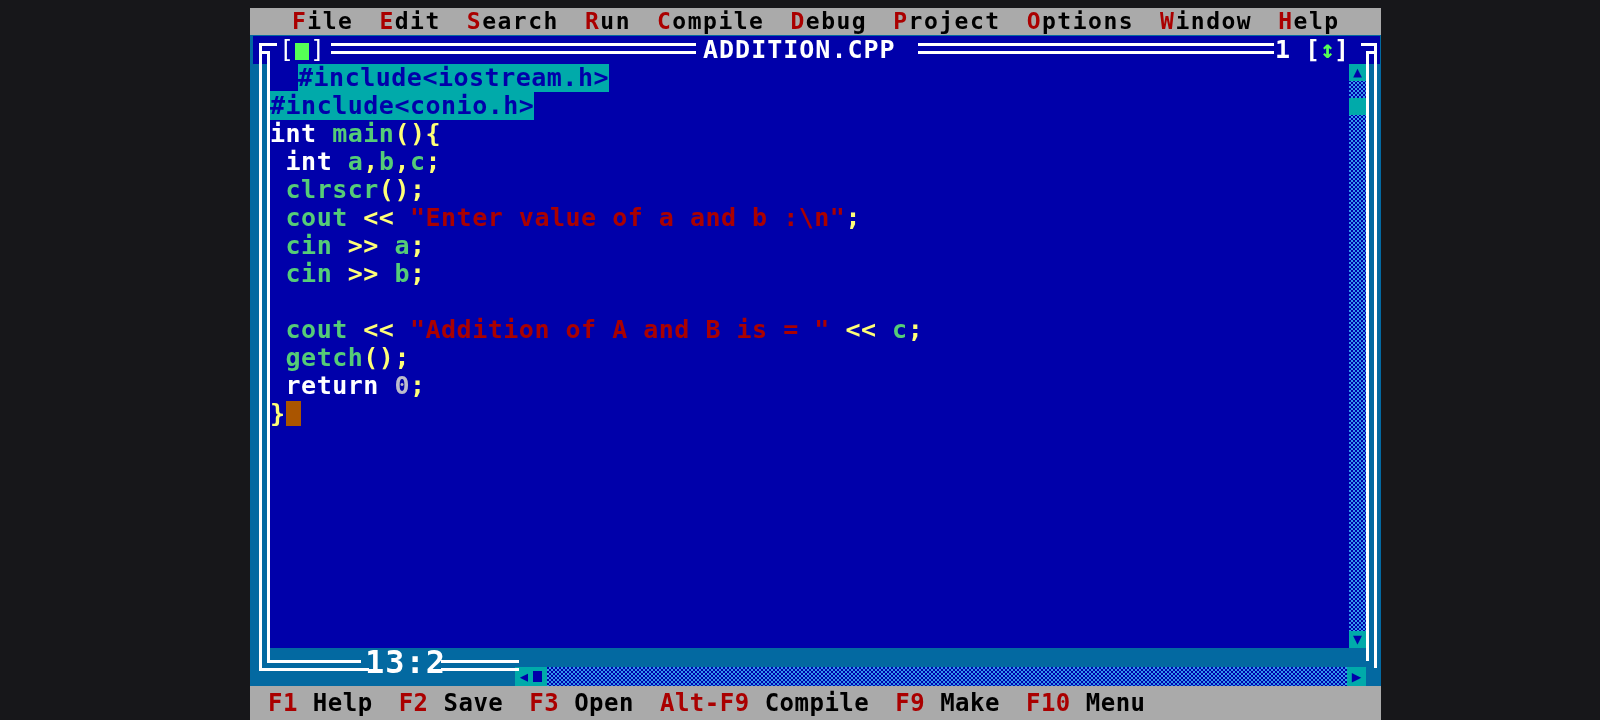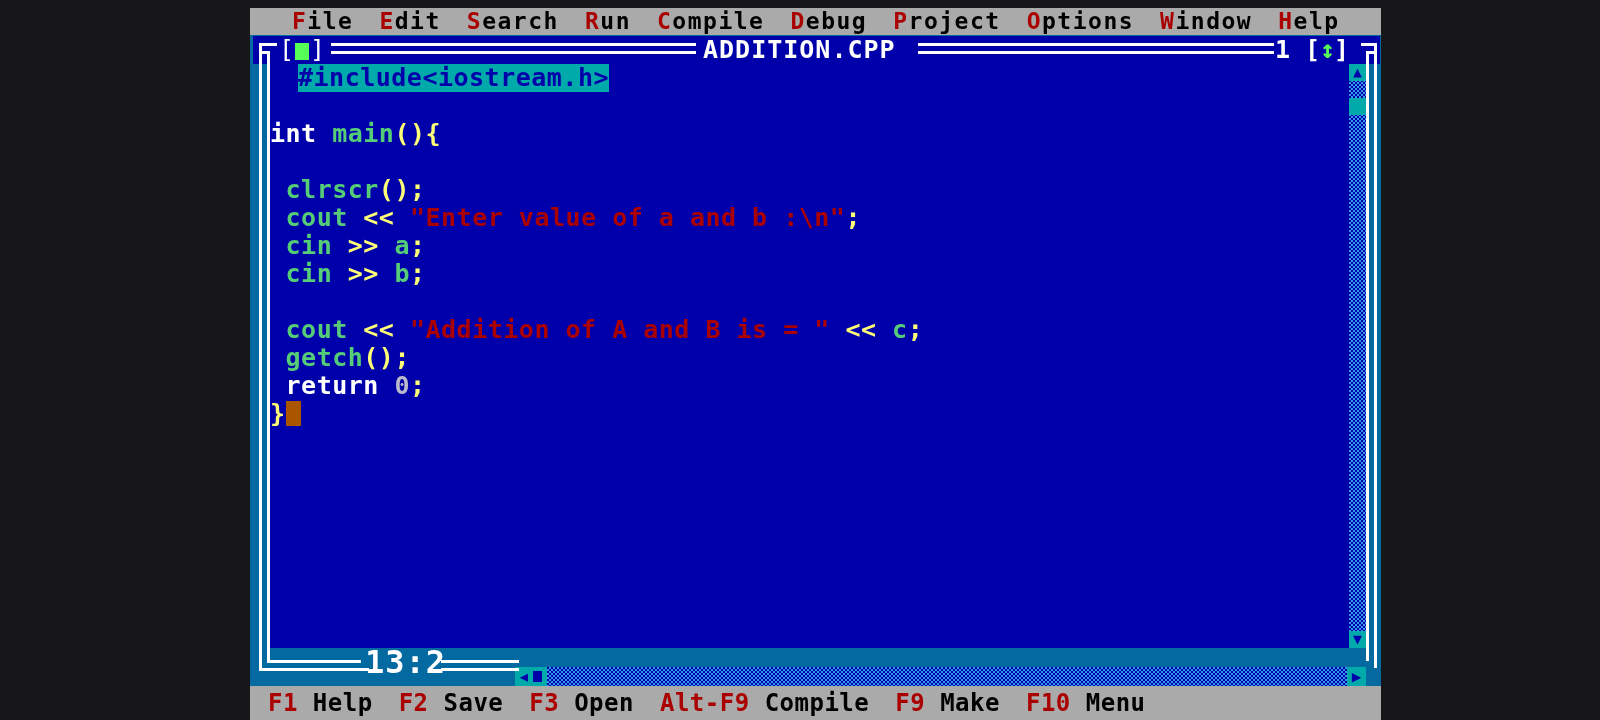--- a/index.html
+++ b/index.html
@@ -389,21 +389,23 @@
         <div class="hline" id="tb-rule-tail2"></div>
       </div>
 
       <div class="vline" id="fr-left-outer"></div>
       <div class="vline" id="fr-left-inner"></div>
       <div class="vline" id="fr-right-outer"></div>
       <div class="vline" id="fr-right-inner"></div>
 
       <div id="codepane">
           <div class="code-line" style="top: 0px; margin-left: 28px;"><span class="tk-pre">#include&lt;iostream.h&gt;</span></div>
+          <div class="code-line" style="top: 28px;"><span class="tk-pre">#include&lt;conio.h&gt;</span></div>
           <div class="code-line" style="top: 56px;"><span class="tk-kw">int </span><span class="tk-id">main</span><span class="tk-punc">(){</span></div>
+          <div class="code-line" style="top: 84px;"><span class="tk-kw"> int </span><span class="tk-id">a</span><span class="tk-punc">,</span><span class="tk-id">b</span><span class="tk-punc">,</span><span class="tk-id">c</span><span class="tk-punc">;</span></div>
           <div class="code-line" style="top: 112px;"><span class="tk-id"> clrscr</span><span class="tk-punc">();</span></div>
           <div class="code-line" style="top: 140px;"><span class="tk-id"> cout </span><span class="tk-punc">&lt;&lt; </span><span class="tk-str">"Enter value of a and b :\n"</span><span class="tk-punc">;</span></div>
           <div class="code-line" style="top: 168px;"><span class="tk-id"> cin </span><span class="tk-punc">&gt;&gt; </span><span class="tk-id">a</span><span class="tk-punc">;</span></div>
           <div class="code-line" style="top: 196px;"><span class="tk-id"> cin </span><span class="tk-punc">&gt;&gt; </span><span class="tk-id">b</span><span class="tk-punc">;</span></div>
           <div class="code-line" style="top: 252px;"><span class="tk-id"> cout </span><span class="tk-punc">&lt;&lt; </span><span class="tk-str">"Addition of A and B is = "</span><span class="tk-punc"> &lt;&lt; </span><span class="tk-id">c</span><span class="tk-punc">;</span></div>
           <div class="code-line" style="top: 280px;"><span class="tk-id"> getch</span><span class="tk-punc">();</span></div>
           <div class="code-line" style="top: 308px;"><span class="tk-kw"> return </span><span class="tk-num">0</span><span class="tk-punc">;</span></div>
           <div class="code-line" style="top: 336px;"><span class="tk-punc">}</span><span class="cursor-blk"></span></div>
         </div>
 

